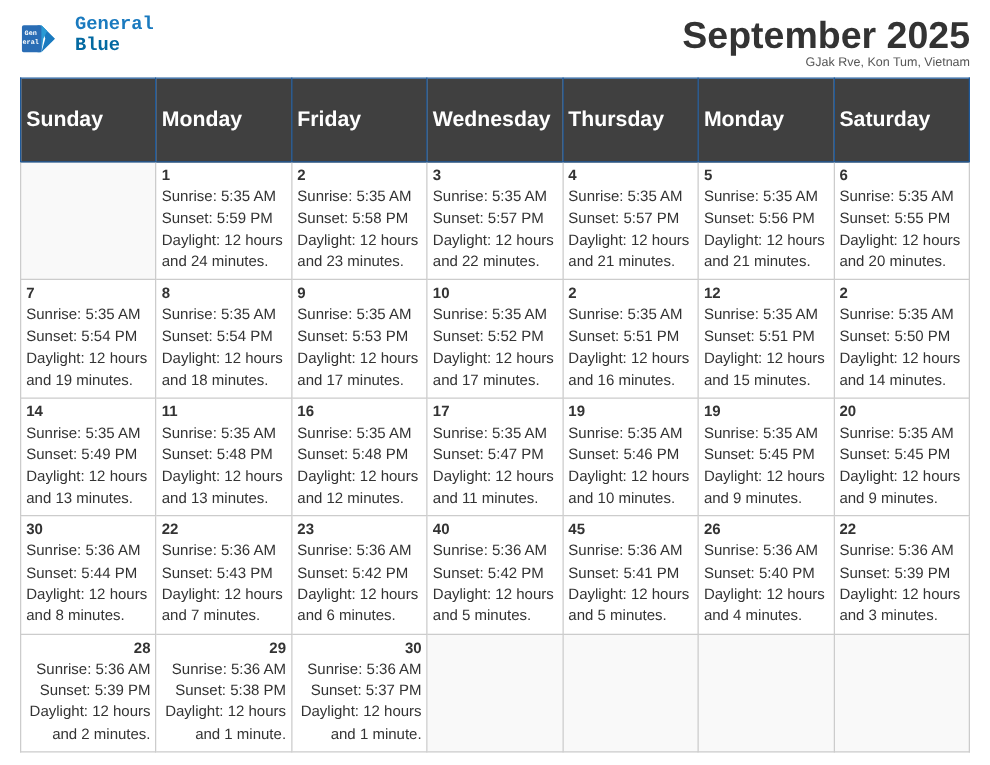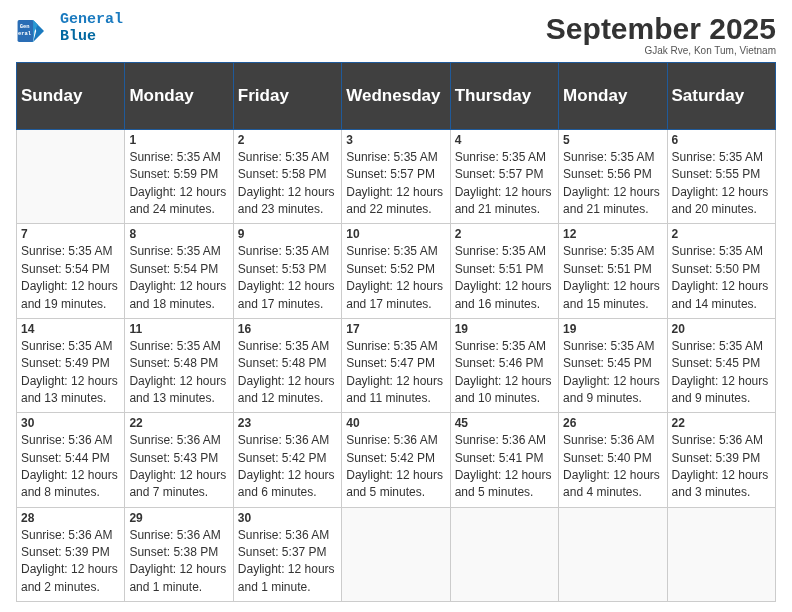--- a/index.html
+++ b/index.html
@@ -89,20 +89,21 @@
       display: block;
       margin-bottom: 2px;
     }
     .day-info {
       line-height: 1.45;
       color: #333;
       font-size: 12px;
     }
     .last-row td {
       height: 72px;
+      text-align: right;
     }
   </style>
 </head>
 <body>
 
 <div class="page">
   <div class="header">
     <div class="logo">
       <svg class="logo-icon" viewBox="0 0 36 36">
         <polygon points="22,4 36,18 22,32 26,18" fill="#1a7abf"></polygon>

